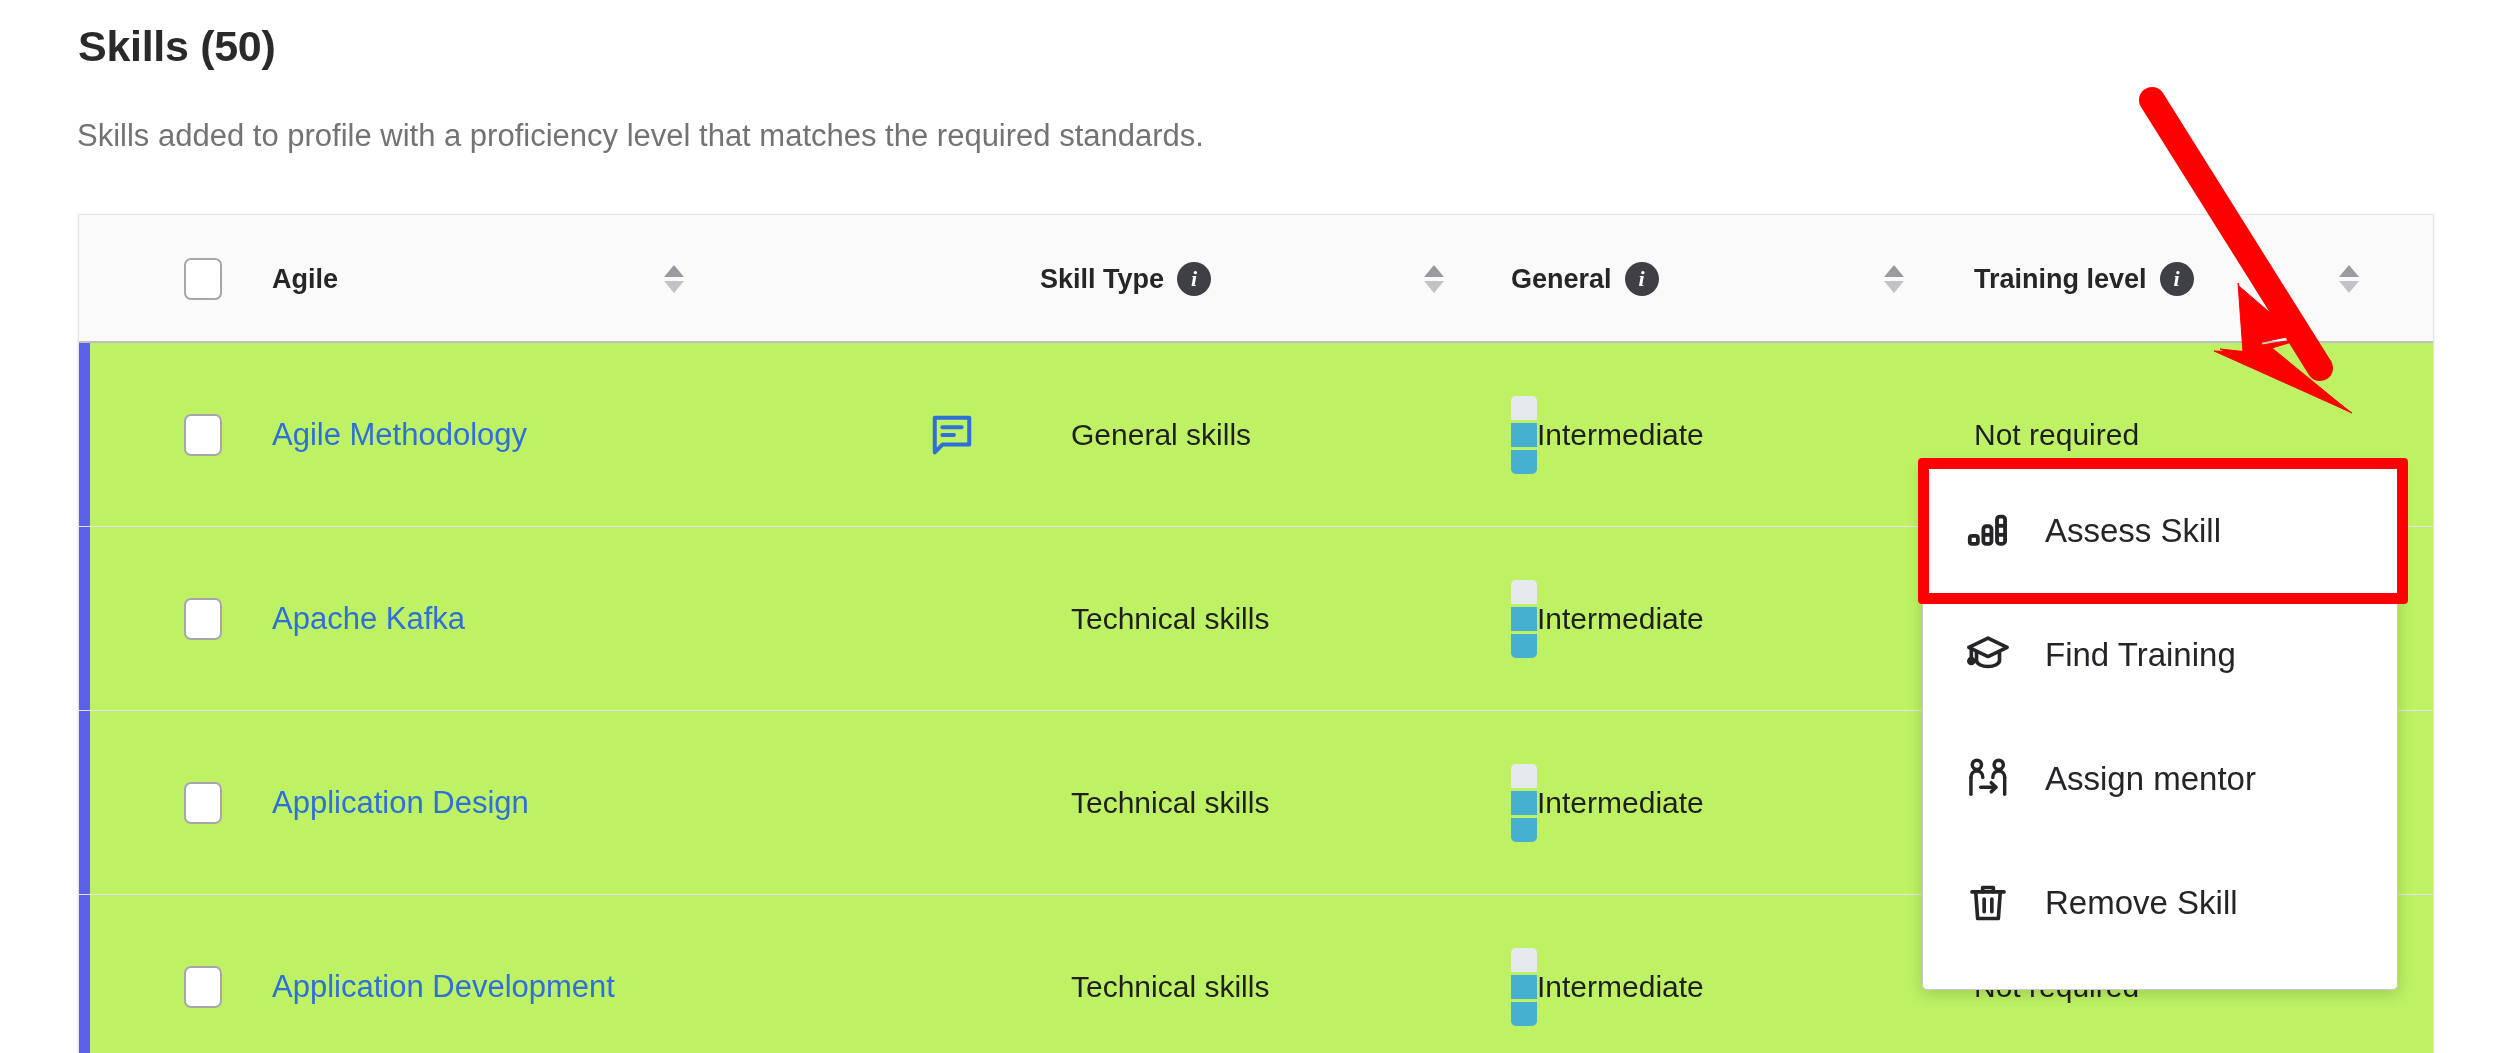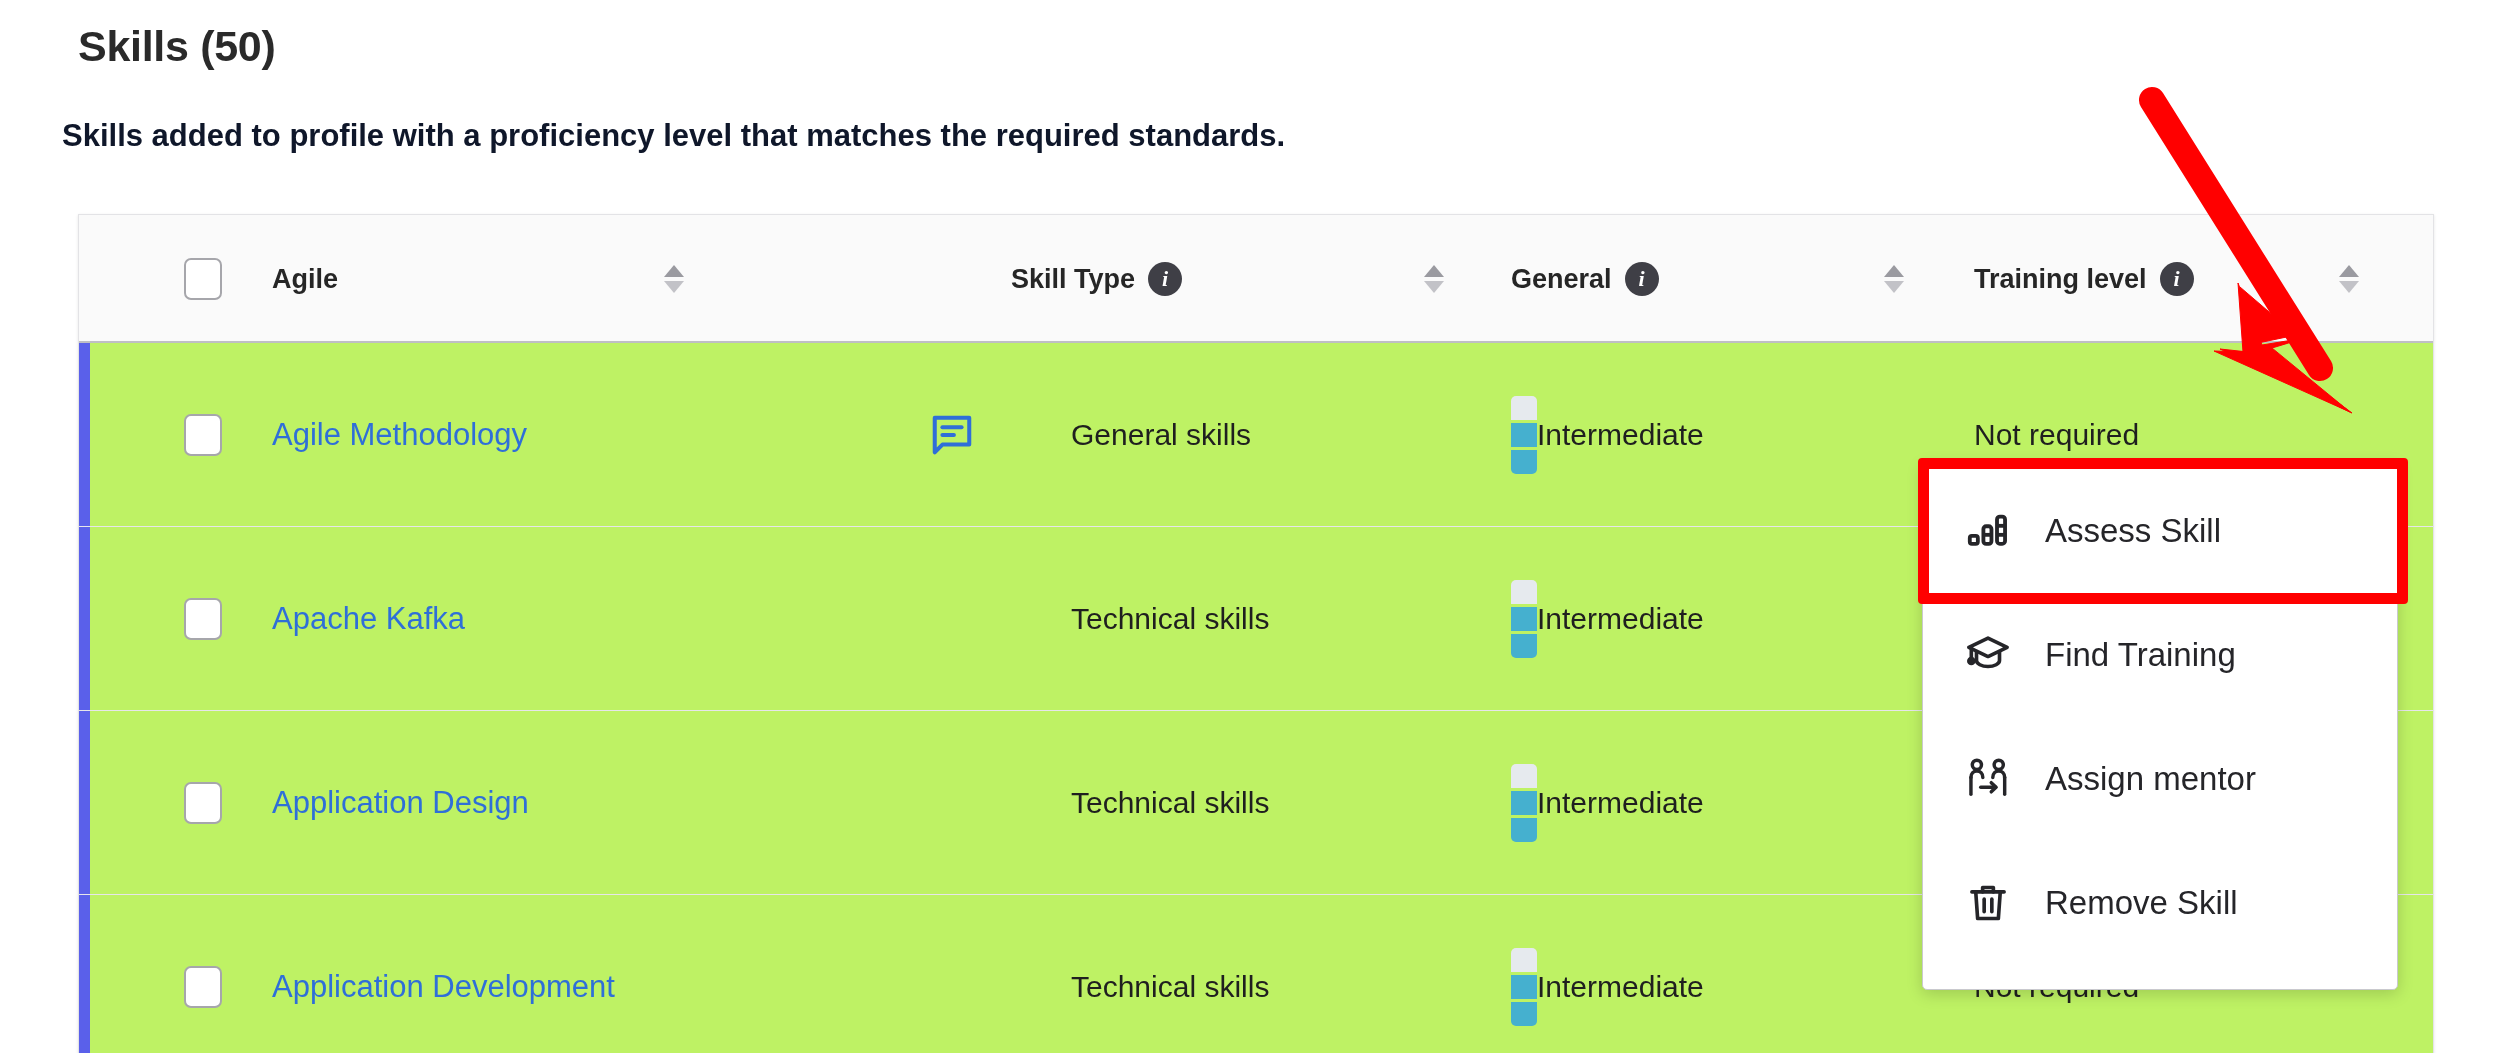--- a/index.html
+++ b/index.html
@@ -12,22 +12,22 @@
   }
   #root { position: relative; width: 1990px; height: 1053px; background:#fff; }
 
   
   .page-title {
     position: absolute; left: 78px; top: 22px;
     font-size: 43px; font-weight: 700; color: #2a2a2a;
     letter-spacing: -0.3px;
   }
   .page-subtitle {
-    position: absolute; left: 62px; top: 118px;
-    font-size: 31px; font-weight: 700; color: #0f172a;
+    position: absolute; left: 77px; top: 118px;
+    font-size: 31px; font-weight: 400; color: #737373;
   }
 
   
   .table-card {
     position: absolute; left: 78px; top: 214px;
     width: 2356px; height: 860px;
     background: #ffffff;
     border: 1px solid #e3e3e6;
     border-bottom: none;
     box-shadow: 0 1px 3px rgba(0,0,0,.10);
@@ -171,21 +171,21 @@
       <div class="cbox th-cbox"></div>
 
       <div class="th" style="left:193px;">
         <span>Agile</span>
       </div>
       <div class="sorter" style="left:585px;">
         <span class="up"></span>
         <span class="down"></span>
       </div>
 
-      <div class="th" style="left:932px;justify-content:space-between;">
+      <div class="th" style="left:961px;justify-content:space-between;">
         <span>Skill Type</span>
         <span class="info-badge">i</span>
       </div>
       <div class="sorter" style="left:1345px;">
         <span class="up"></span>
         <span class="down"></span>
       </div>
 
       <div class="th" style="left:1432px;">
         <span>General</span>

